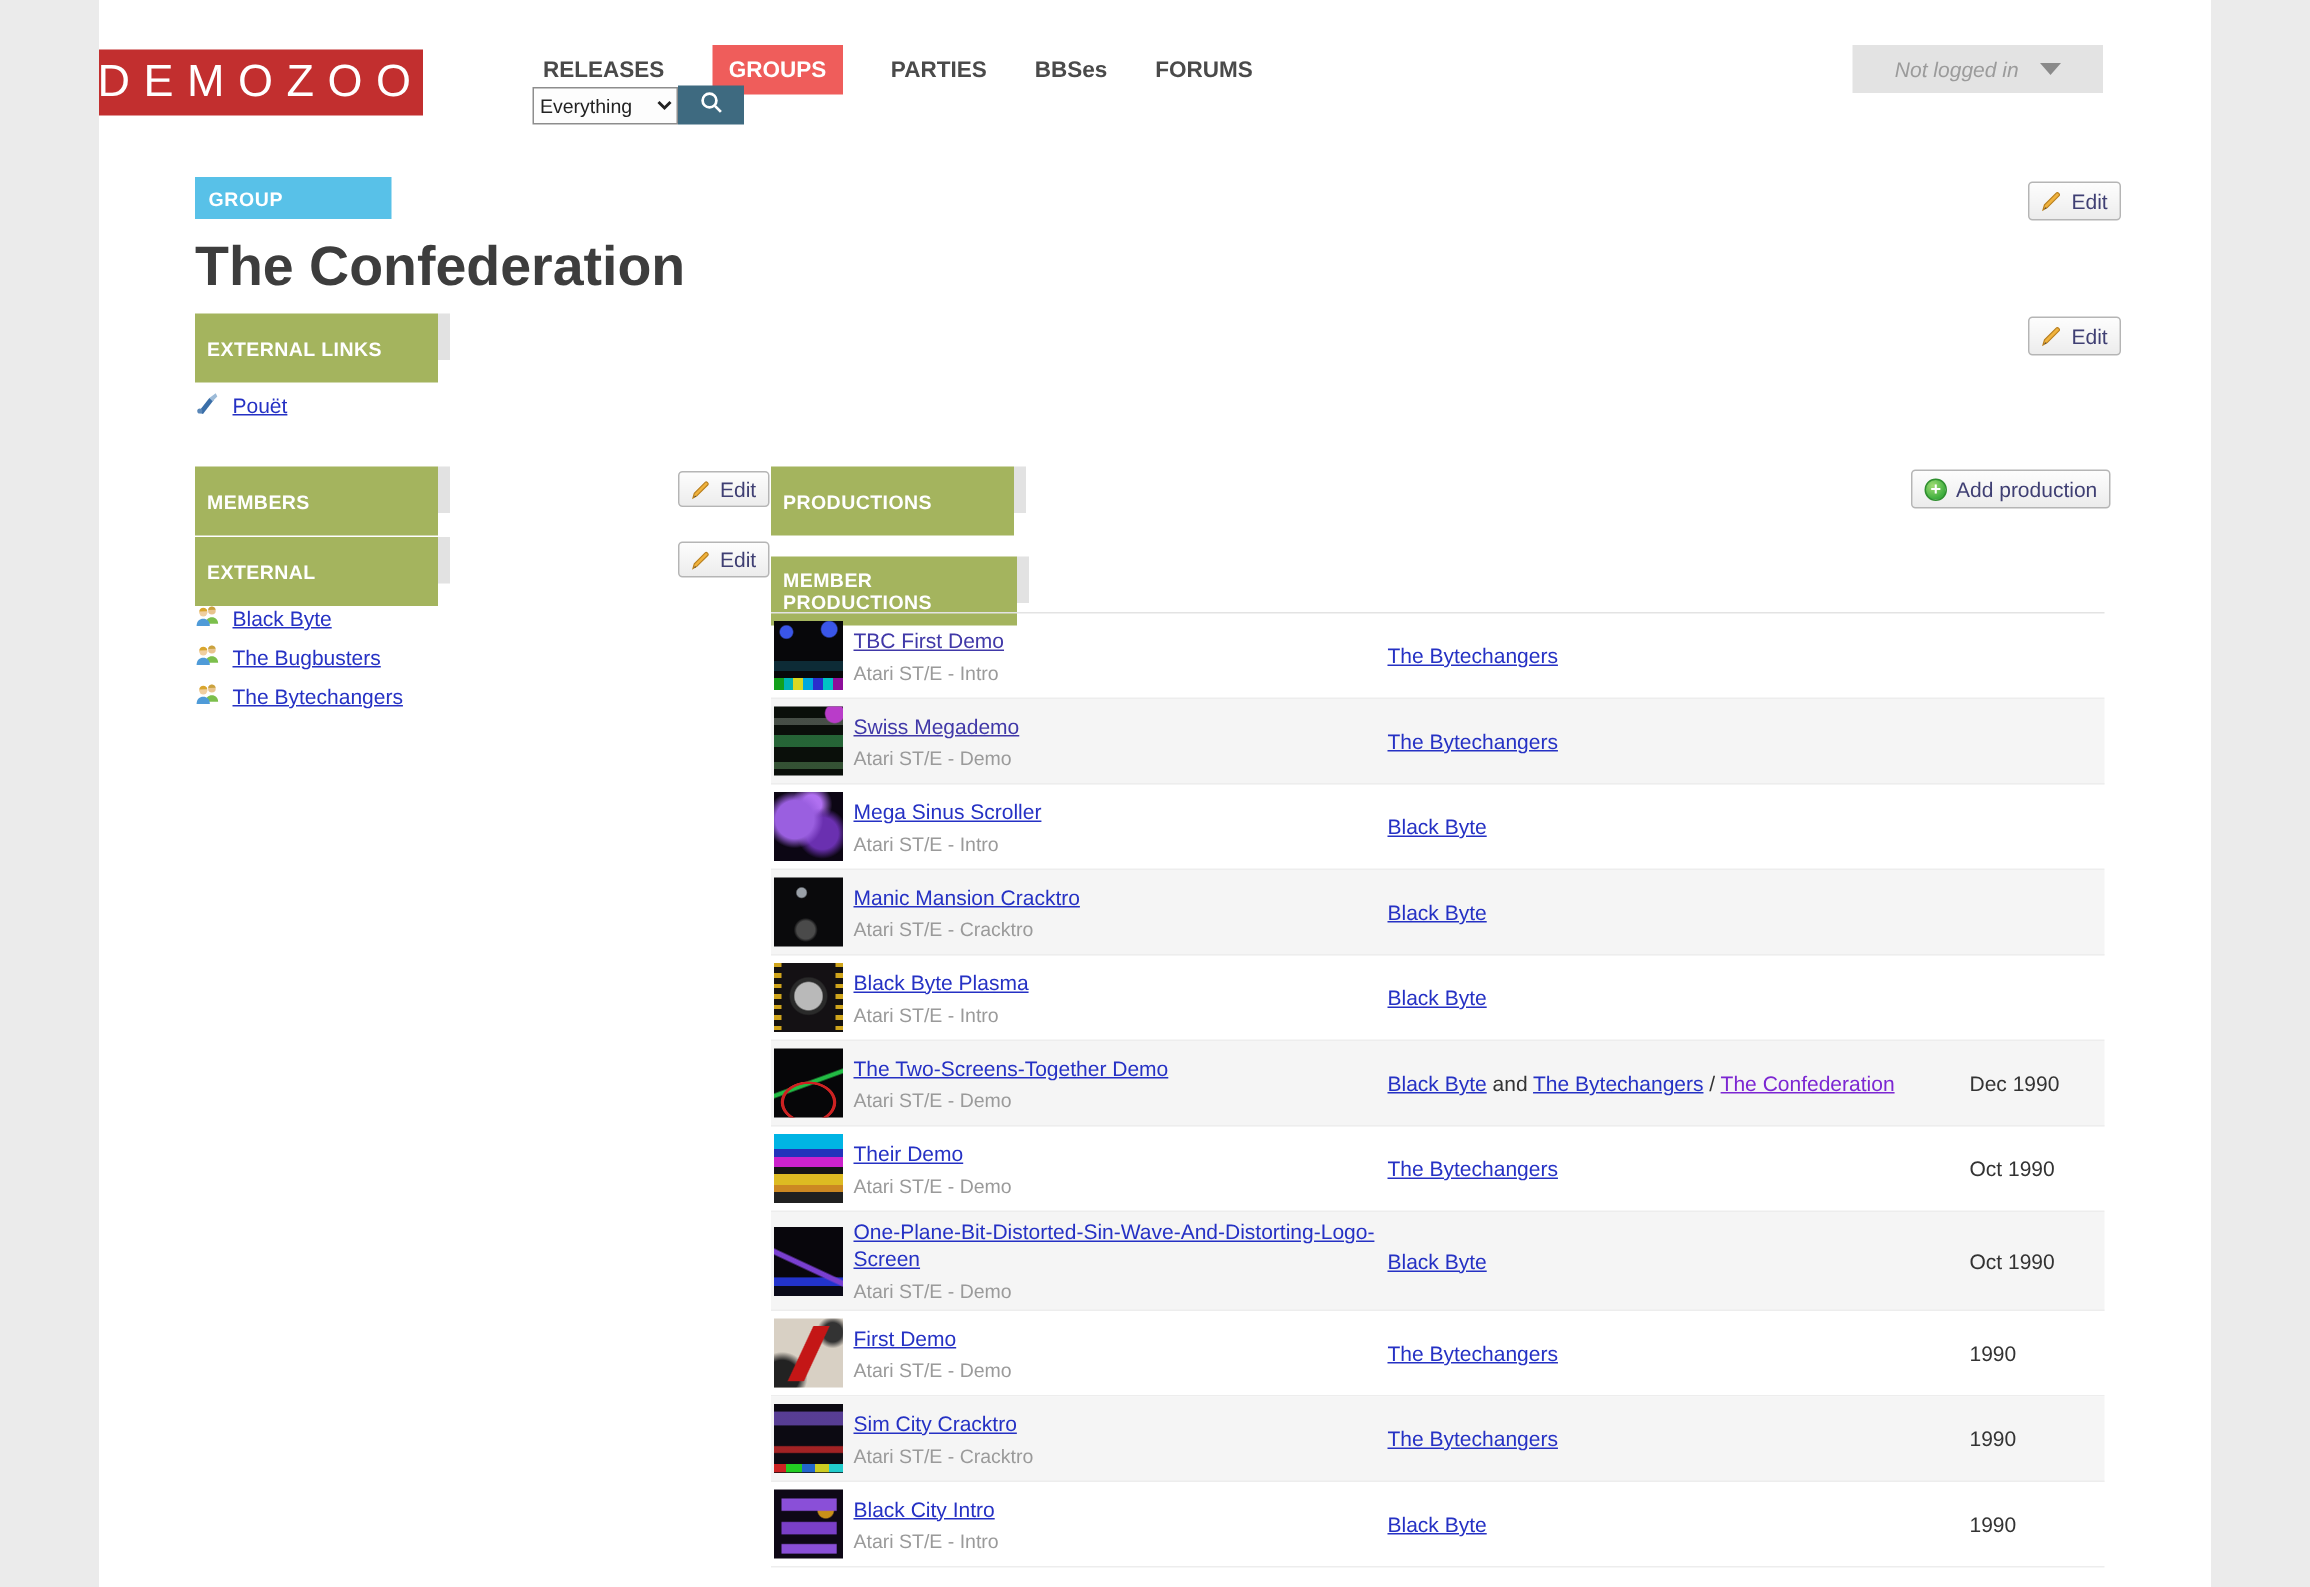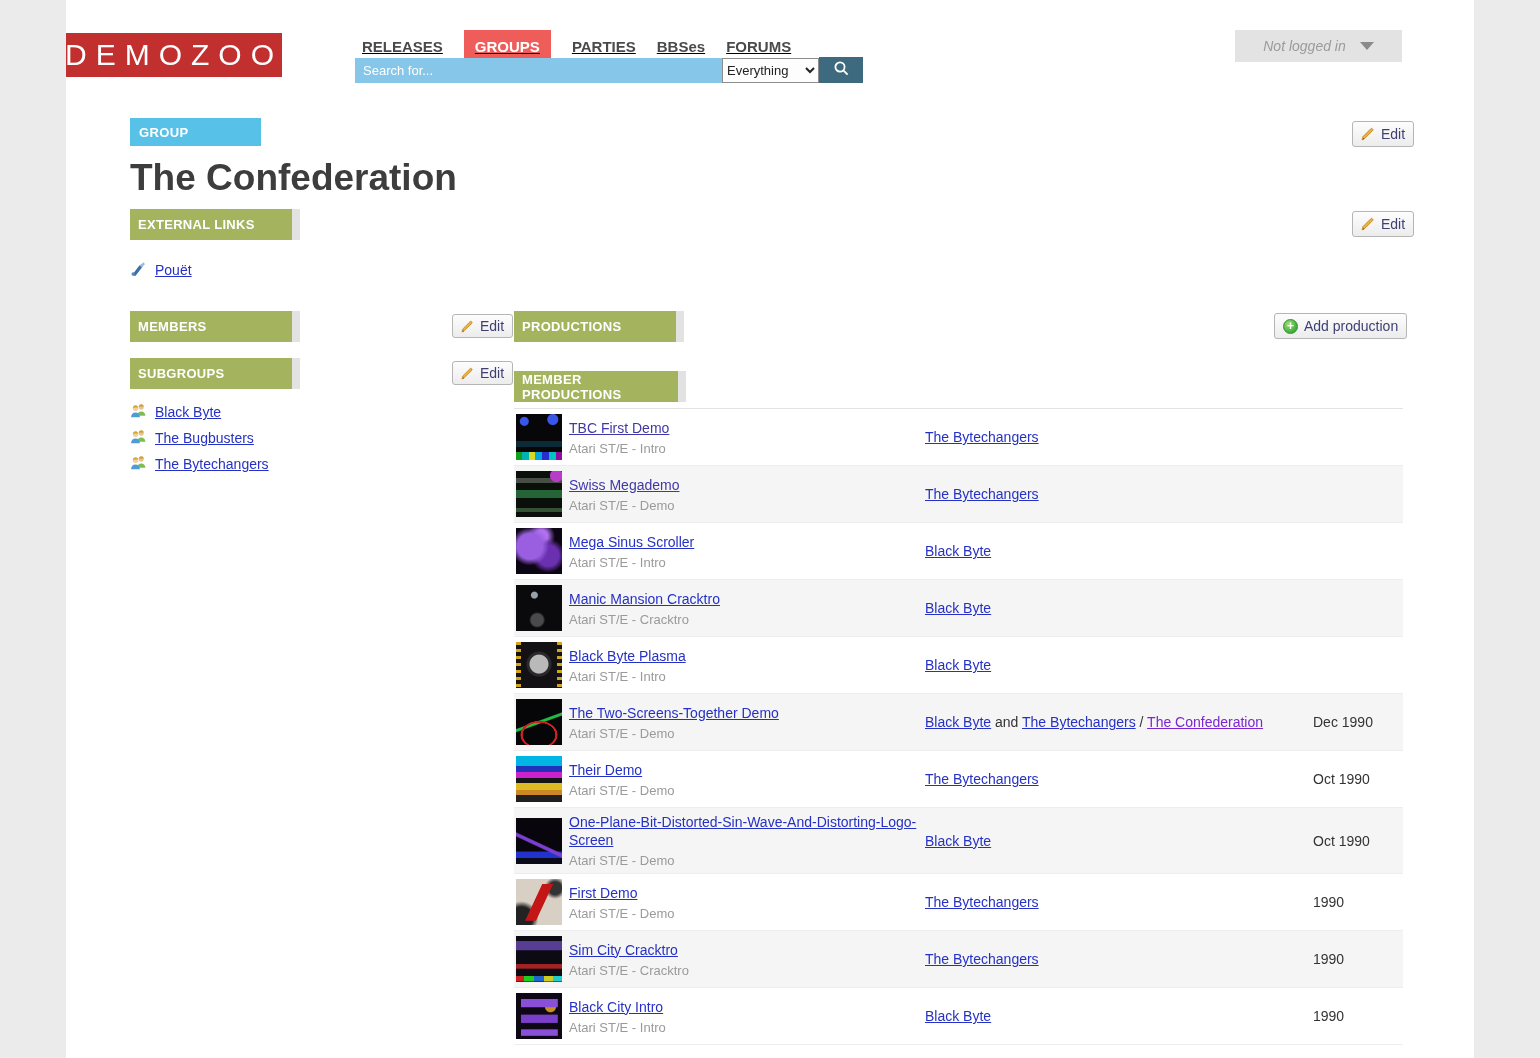--- a/index.html
+++ b/index.html
@@ -6,21 +6,21 @@
   html,body { width:1540px; height:1058px; overflow:hidden; background:#ebebeb;
               font-family:"Liberation Sans","DejaVu Sans",sans-serif; }
   .page { position:absolute; left:66px; top:0; width:1408px; height:1058px;
           background:#fff; overflow:hidden; }
 
   
   .logo { position:absolute; left:0; top:33px; width:216px; height:44px;
           background:var(--brand-red,#c22f2f); color:#fff; display:flex;
           align-items:center; justify-content:center; font-size:30px;
           letter-spacing:9px; font-weight:400; text-decoration:none; }
-  .nav { position:absolute; left:296px; top:30px; display:flex; align-items:center; gap:21px;text-decoration:underline; }
+  .nav { position:absolute; left:296px; top:30px; display:flex; align-items:center; gap:32px; }
   .nav a { color:#4a4a4a; font-weight:700; font-size:15px; text-decoration:none; }
   .nav a.active { background:var(--nav-active,#ef5d5b); color:#fff; padding:8px 11px; }
   .search-row { position:absolute; left:289px; top:57px; display:flex; align-items:center; }
   .search-input { width:367px; height:25px; background:var(--search-blue,#85c6e9);
                   border:none; outline:none; padding:0 8px; font-size:13px; color:#fff; }
   .search-input::placeholder { color:#fff; opacity:1; }
   .search-select { height:25px; width:97px; font-size:13px; border:1px solid #8d8d8d;
                    background:#fdfdfd; color:#222; }
   .search-btn { width:44px; height:26px; background:var(--search-btn,#3e6a80);
                 border:none; display:flex; align-items:center; justify-content:center; cursor:pointer; }
@@ -31,21 +31,21 @@
   .caret { width:0; height:0; border-left:7px solid transparent; border-right:7px solid transparent;
            border-top:8px solid #8a8a8a; }
 
   
   .badge-blue { position:absolute; left:64px; top:118px; width:131px; height:28px;
                 background:var(--badge-blue,#58c1e8); color:#fff; font-size:13px;
                 font-weight:700; display:flex; align-items:center; padding-left:9px;
                 letter-spacing:.4px; }
   .page-title { position:absolute; left:64px; top:157px; font-size:37px; font-weight:700;
                 color:#3d3d3d; }
-  .panel-h { position:absolute; width:162px; height:31px; background:var(--olive,#a4b45e);
+  .panel-h { position:absolute; width:162px; height:46px; background:var(--olive,#a4b45e);
              color:#fff; font-size:13px; font-weight:700; letter-spacing:.3px;
              display:flex; align-items:center; padding-left:8px; }
   .panel-h::after { content:""; position:absolute; right:-8px; top:0; width:8px; height:31px;
                     background:#e2e2e2; }
   .panel-h.wide { width:164px; }
 
   .btn { display:inline-flex; align-items:center; gap:6px; background:linear-gradient(#fdfdfd,#ececec);
          border:1px solid #b5b5b5; border-radius:3px; color:#3f3f73; font-size:14px;
          padding:0 8px; height:26px; cursor:pointer; text-decoration:none; }
   .btn svg { display:block; }
@@ -91,21 +91,20 @@
 
   <nav class="nav" id="main-nav">
       <a href="#">RELEASES</a>
       <a href="#" class="active">GROUPS</a>
       <a href="#">PARTIES</a>
       <a href="#">BBSes</a>
       <a href="#">FORUMS</a>
     </nav>
 
   <div class="search-row">
-    <input class="search-input" type="text" placeholder="Search for..." style="">
     <select class="search-select" id="scope-select"><option>Everything</option></select>
     <button class="search-btn">
       <span>
         <svg width="17" height="17" viewBox="0 0 17 17">
             <circle cx="7" cy="7" r="4.6" fill="none" stroke="#fff" stroke-width="1.8"></circle>
             <line x1="10.6" y1="10.6" x2="14.6" y2="14.6" stroke="#fff" stroke-width="1.8"></line>
           </svg>
       </span>
     </button>
   </div>
@@ -154,21 +153,21 @@
   <button class="btn edit-members">
     <span>
       <svg width="13" height="13" viewBox="0 0 14 14">
           <path d="M1 13l1-3.4 8-8c.8-.8 2.6 1 1.8 1.8l-8 8L1 13z" fill="#f0b23c" stroke="#b87f1e" stroke-width=".8"></path>
           <path d="M2 12.4l1.4-.4-.9-.9-.5 1.3z" fill="#444"></path>
         </svg>
     </span>
       <span>Edit</span>
   </button>
 
-  <div class="panel-h" style="left:64px; top:358px;">SUBGROUPS</div>
+  <div class="panel-h" style="left:64px; top:358px;">EXTERNAL</div>
   <button class="btn edit-subgroups">
     <span>
       <svg width="13" height="13" viewBox="0 0 14 14">
           <path d="M1 13l1-3.4 8-8c.8-.8 2.6 1 1.8 1.8l-8 8L1 13z" fill="#f0b23c" stroke="#b87f1e" stroke-width=".8"></path>
           <path d="M2 12.4l1.4-.4-.9-.9-.5 1.3z" fill="#444"></path>
         </svg>
     </span>
       <span>Edit</span>
   </button>
 

